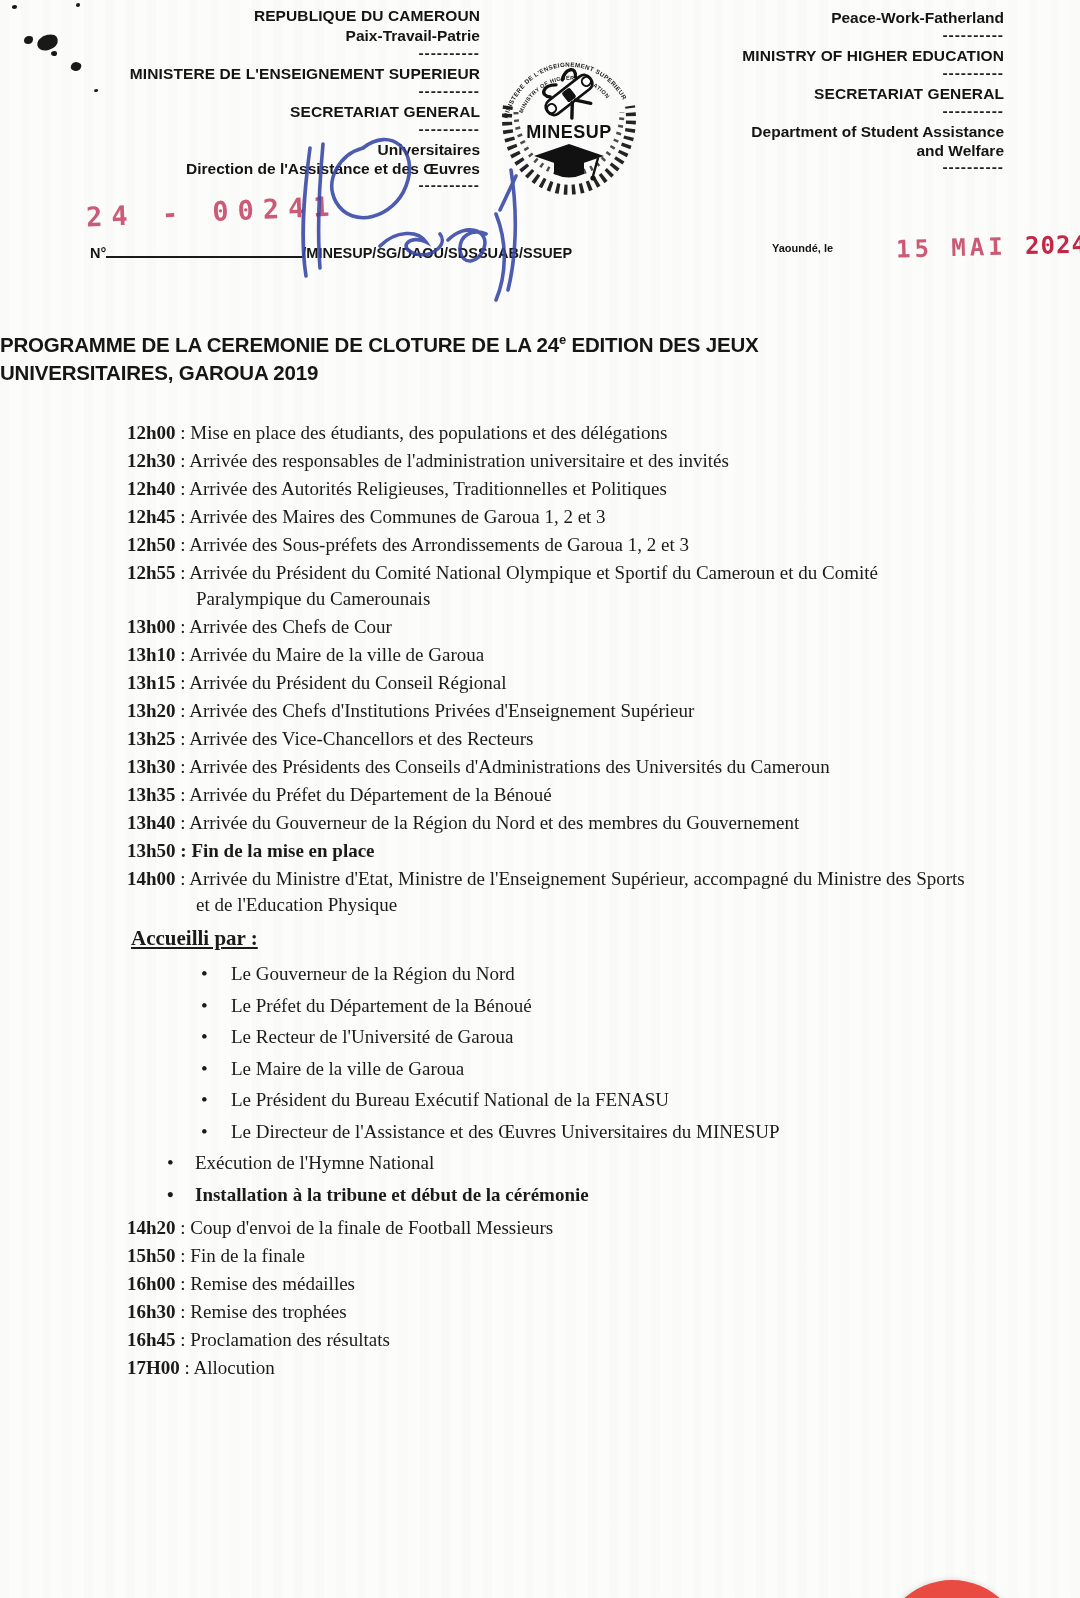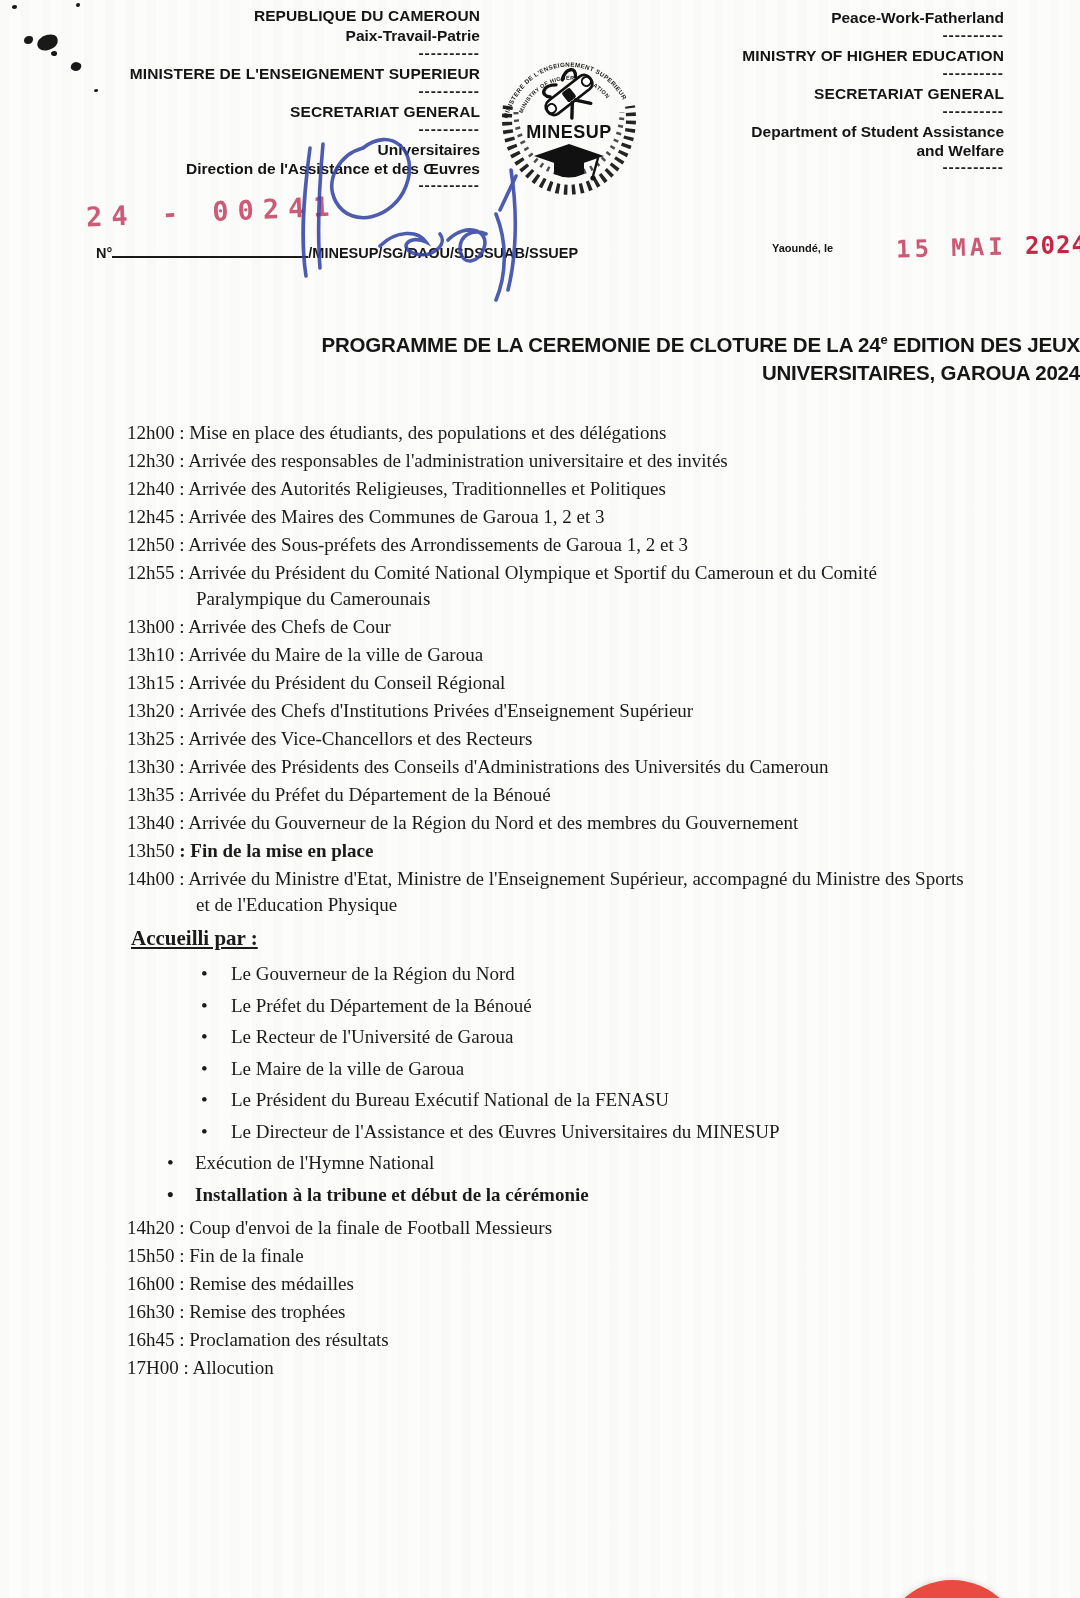--- a/index.html
+++ b/index.html
@@ -18,43 +18,43 @@
   .hdr-left{left:108px;top:6px;width:372px;}
   .hdr-right{left:652px;top:8px;width:352px;}
   .hdr .caps{font-weight:700;letter-spacing:0.1px;}
   .hdr .motto{font-weight:600;}
   .hdr .dept{font-weight:600;line-height:19px;}
   .hdr .dashes{font-weight:700;line-height:13px;letter-spacing:1px;color:#222;}
   .hdr .gap{height:5px;}
   
   .logo{position:absolute;left:490px;top:40px;width:158px;height:177px;}
   
-  .refline{position:absolute;left:96px;top:243px;font-family:"Liberation Sans","DejaVu Sans",sans-serif;font-size:14.5px;font-weight:700;color:#151515;white-space:nowrap;}
+  .refline{position:absolute;left:90px;top:243px;font-family:"Liberation Sans","DejaVu Sans",sans-serif;font-size:14.5px;font-weight:700;color:#151515;white-space:nowrap;}
   .refline .blank{display:inline-block;width:196px;border-bottom:2px solid #1a1a1a;height:13px;}
   .stamp-number{
     position:absolute;left:86px;top:196px;
     font-family:"DejaVu Sans Mono",monospace;font-size:27px;font-weight:700;
     color:#c74e6b;letter-spacing:9px;transform:rotate(-2.5deg);white-space:nowrap;
     opacity:.92;
   }
   .dateline{position:absolute;left:772px;top:242px;font-family:"Liberation Sans","DejaVu Sans",sans-serif;font-size:11px;font-weight:600;color:#141414;}
   .stamp-date{
     position:absolute;left:896px;top:233px;white-space:nowrap;
     font-family:"DejaVu Sans Mono",monospace;font-size:24px;font-weight:600;
     color:#cb5a74;letter-spacing:4px;transform:rotate(-1.5deg);
   }
   .stamp-date .yr{color:#c22746;font-weight:700;letter-spacing:1px;}
   
-  .title{position:absolute;left:0;top:326px;width:1080px;text-align:right;
+  .title{position:absolute;left:0;top:326px;width:1080px;text-align:left;
     font-family:"Liberation Sans","DejaVu Sans",sans-serif;font-weight:700;font-size:20.5px;line-height:28px;color:#161616;letter-spacing:-0.2px;}
   .title sup{font-size:13px;}
   
   .content{position:absolute;left:127px;top:420px;width:848px;font-size:19px;line-height:26px;color:#1b1b1b;}
   .entry{padding-left:69px;text-indent:-69px;margin-bottom:2px;}
-  .entry .t{font-weight:400;margin-top:8px;}
+  .entry .t{font-weight:700;margin-top:8px;}
   .entry.bold{font-weight:700;}
   .accueilli{font-weight:700;text-decoration:underline;font-size:21px;margin:7px 0 9px 4px;}
   .bullet{display:flex;margin-bottom:4.5px;line-height:27px;}
   .bullet .dot{width:14px;flex:0 0 14px;font-size:19px;}
   .bullet.inner{padding-left:74px;}
   .bullet.inner .dot{margin-right:16px;}
   .bullet.outer{padding-left:40px;}
   .bullet.outer .dot{margin-right:14px;}
   .bullet.bold{font-weight:700;}
   .sched2{margin-top:7px;}
@@ -165,21 +165,21 @@
   </svg>
 
   <div class="dateline">Yaoundé, le</div>
   <div class="stamp-date">
     <span>15 MAI</span>
     <span class="yr">2024</span>
   </div>
 
   <div class="title">
     <div><span>PROGRAMME DE LA CEREMONIE DE CLOTURE DE LA 24</span><sup>e</sup><span> EDITION DES JEUX</span></div>
-    <div>UNIVERSITAIRES, GAROUA 2024</div>
+    <div>UNIVERSITAIRES, GAROUA 2019</div>
   </div>
 
   <div class="content">
 
     <div>
 
         <div class="entry">
           <span class="t">12h00</span><span class="sep"> : </span><span class="d">Mise en place des étudiants, des populations et des délégations</span>
         </div>
 

